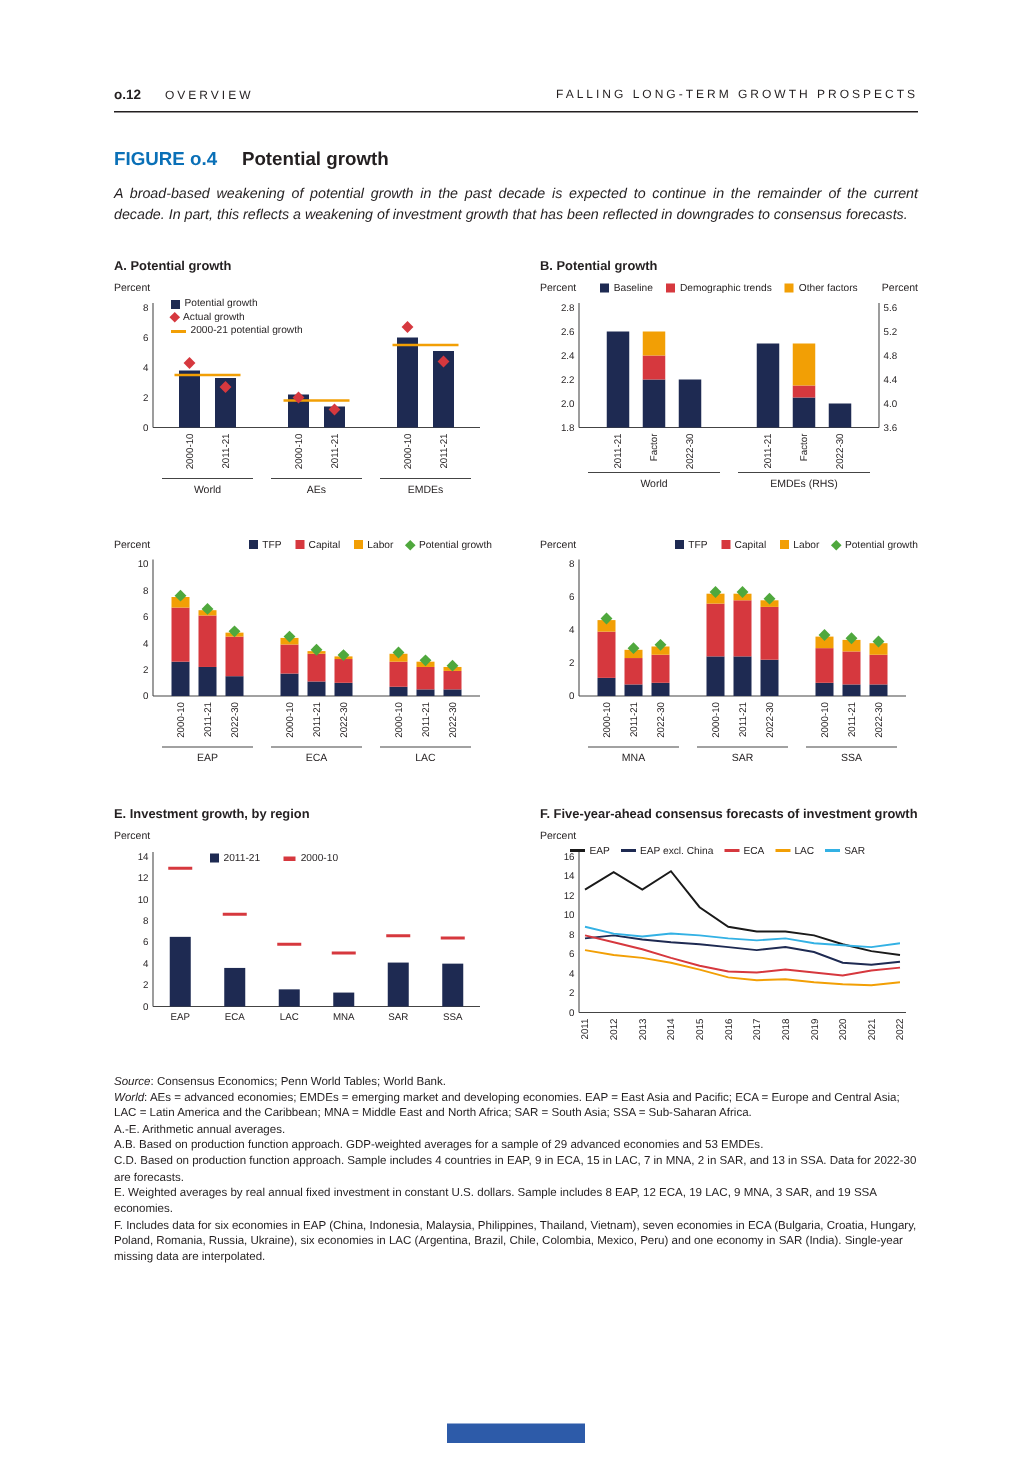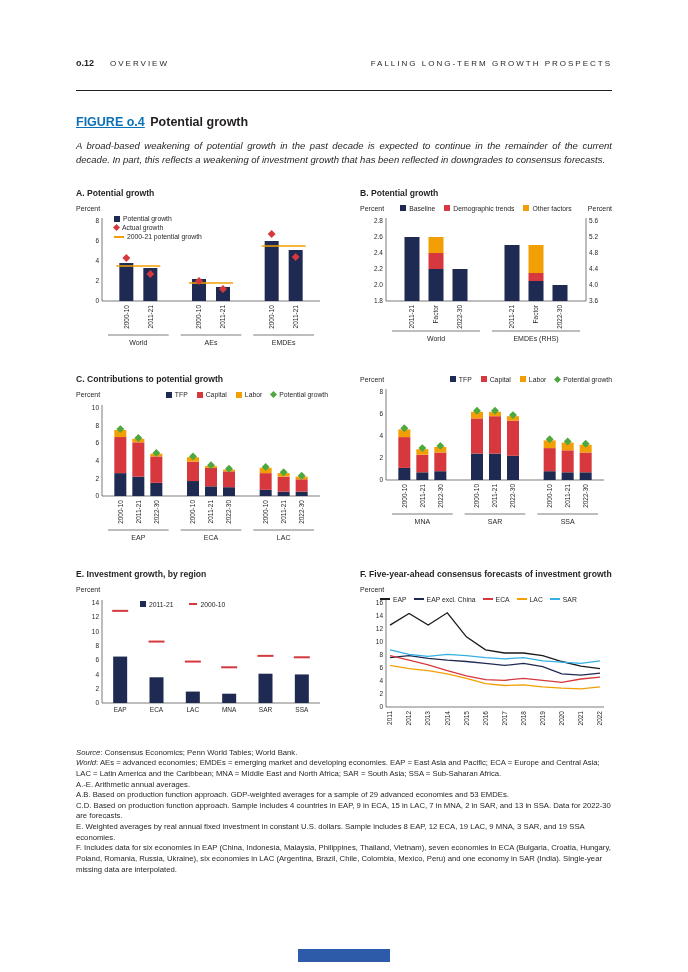--- a/index.html
+++ b/index.html
@@ -1,27 +1,27 @@
 <!DOCTYPE html>
 <html><head>
 <meta charset="utf-8">
 <style>
   *{box-sizing:border-box;}
   html,body{margin:0;padding:0;}
   body{width:688px;height:972px;background:#ffffff;color:#231f20;
        font-family:"Liberation Sans",sans-serif;}
   .page{position:relative;width:688px;height:972px;padding:58px 76px 0 76px;background:#fff;}
 
-  .running-head{display:flex;justify-content:space-between;align-items:flex-end;
-    border-bottom:1px solid #231f20;padding-bottom:22px;font-size:8px;letter-spacing:2px;}
+  .running-head{display:flex;justify-content:space-between;align-items:flex-start;
+    border-bottom:1px solid #231f20;padding-bottom:6px;font-size:8px;letter-spacing:2px;}
   .rh-left{display:flex;align-items:baseline;}
   .pgnum{font-weight:bold;letter-spacing:0;margin-right:16px;font-size:9px;}
 
   .fig-heading{margin:24px 0 10px 0;font-size:12.5px;}
-  .fig-label{color:#0a70b7;font-weight:bold;margin-right:2px;text-decoration:underline;}
+  .fig-label{color:#0a70b7;font-weight:bold;margin-right:13px;}
   .fig-title{font-weight:bold;}
 
   .lede{font-style:italic;font-size:9.5px;line-height:1.5;text-align:justify;margin:0 0 20px 0;}
 
   .grid{display:grid;grid-template-columns:252px 252px;column-gap:32px;row-gap:22px;}
   .panel{position:relative;}
   .ptitle{font-size:8.6px;font-weight:bold;margin:0 0 5px 0;line-height:1.25;}
   .cap-row{width:252px;display:flex;justify-content:space-between;align-items:center;
     font-size:7px;min-height:10px;}
   .pct{flex:none;}
@@ -187,21 +187,20 @@
               <rect x="192.5" y="72" width="15" height="16" fill="#1e2a52"></rect>
               <text x="202.3" y="92" transform="rotate(-90 202.3 92)" text-anchor="end" font-size="6.5" fill="#231f20" font-family="Liberation Sans, sans-serif">2022-30</text>
               <line x1="132" y1="118" x2="220" y2="118" stroke="#444" stroke-width="0.7"></line>
               <text x="176" y="127.5" text-anchor="middle" font-size="7" fill="#231f20" font-family="Liberation Sans, sans-serif">EMDEs (RHS)</text>
             </svg>
           </div>
       </div>
     </section>
 
     <section class="panel">
-      <h3 class="ptitle">C. Contributions to potential growth</h3>
       <div class="cap-row">
         <span class="pct">Percent</span>
         <div class="legend">
             <span class="lg">
               <span class="sw" style="background:#1e2a52"></span>
               <span>TFP</span>
             </span>
             <span class="lg">
               <span class="sw" style="background:#d6383e"></span>
               <span>Capital</span>

